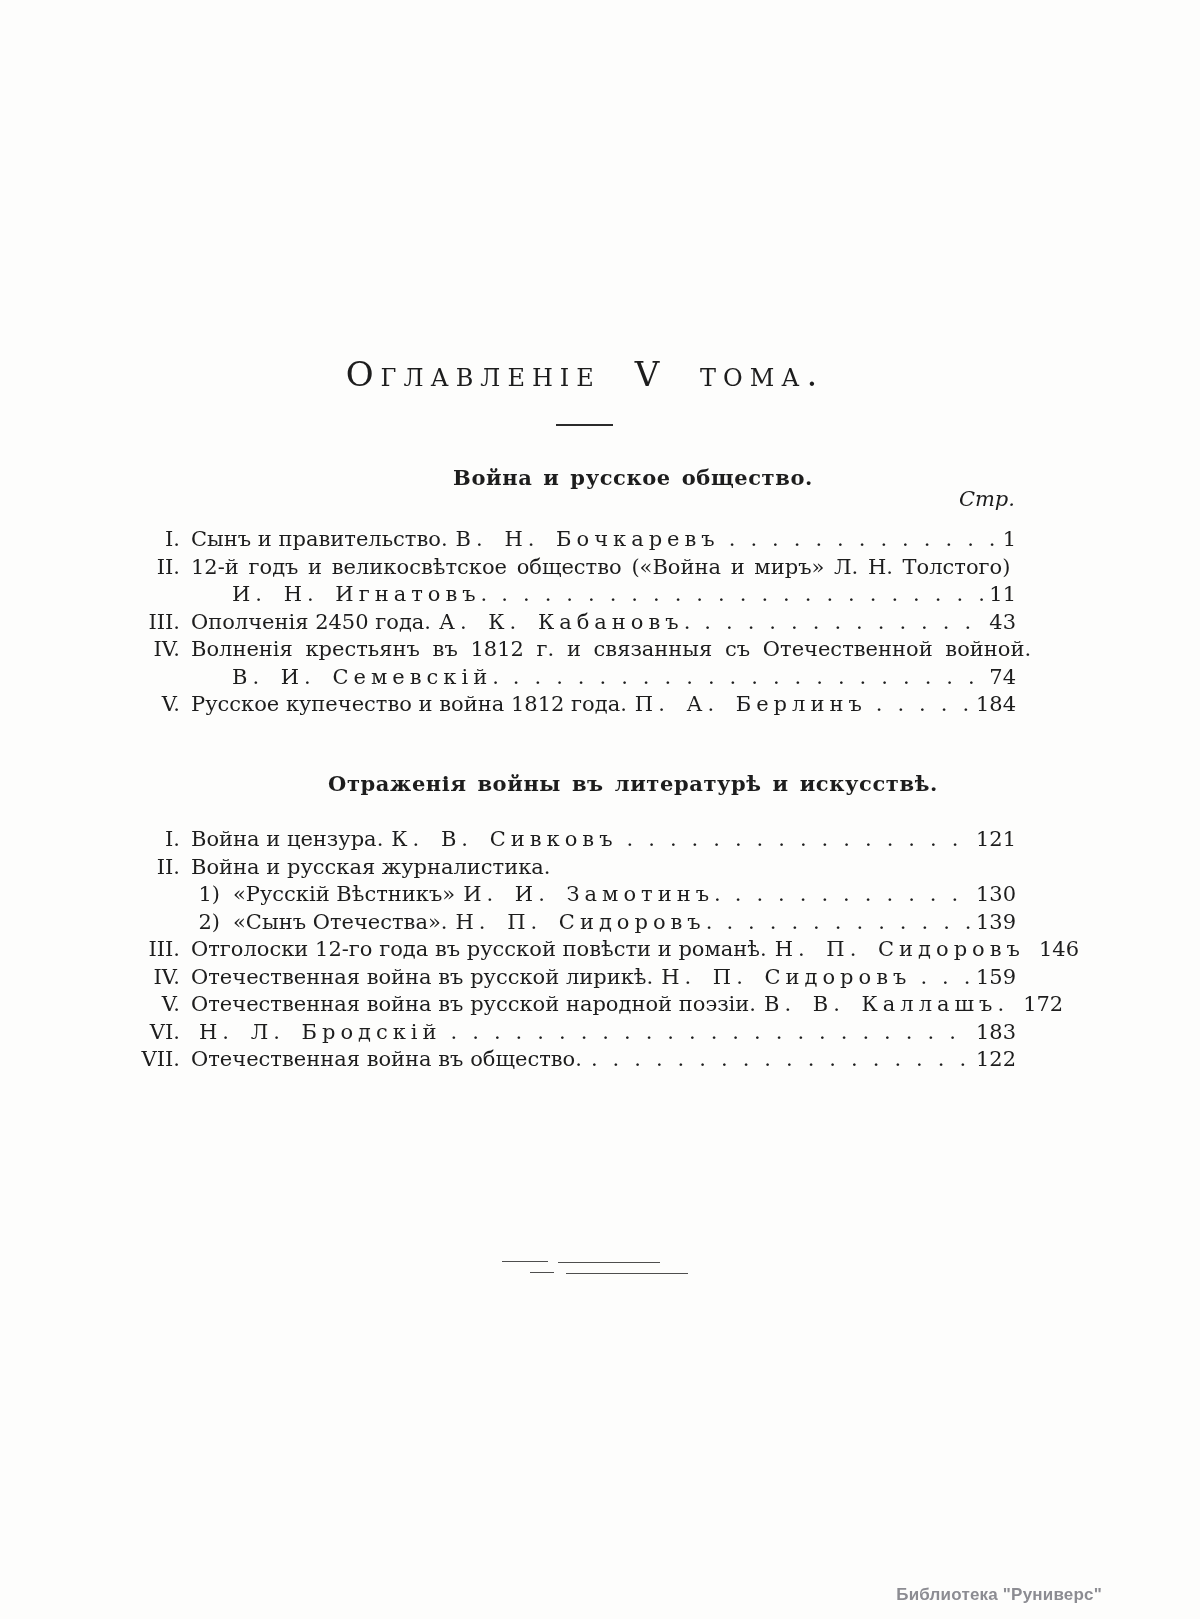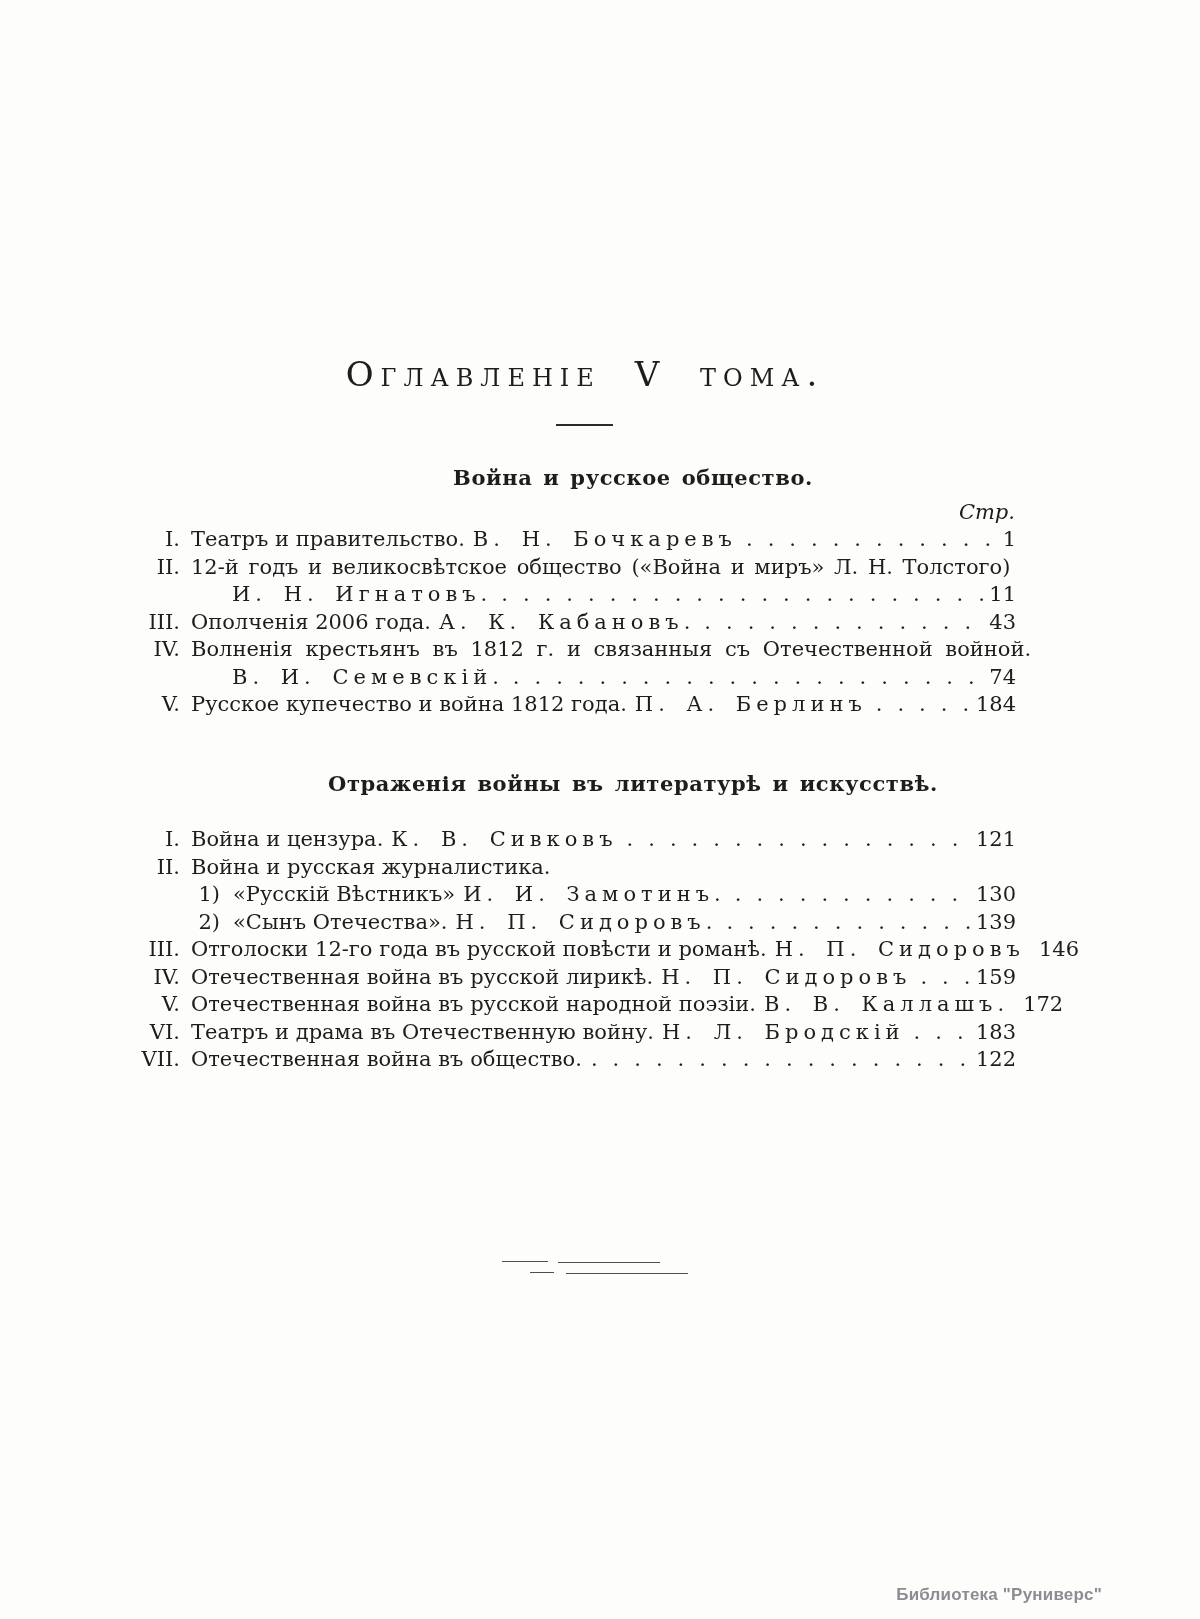--- a/index.html
+++ b/index.html
@@ -41,21 +41,21 @@
     letter-spacing: 0.6px;
     word-spacing: 3px;
     line-height: 1.2;
     white-space: nowrap;
     padding-left: 48px;
   }
   .heading-1 { top: 451px; }
   .heading-2 { top: 757px; }
   .page-col-label {
     position: absolute;
-    top: 486px; right: 185px;
+    top: 473px; right: 185px;
     font-style: italic;
     font-size: 21px;
   }
   .toc {
     position: absolute;
     left: 140px; width: 876px;
     font-size: 21px;
     line-height: 27.5px;
   }
   .toc-1 { top: 512px; }
@@ -121,41 +121,41 @@
   <div class="centered doc-title">Оглавленіе V тома.</div>
   <div class="title-rule"></div>
 
   <div class="centered section-heading heading-1">Война и русское общество.</div>
 
   <div class="page-col-label">Стр.</div>
 
   <div class="toc toc-1">
     <div class="row">
       <span class="num">I.</span>
-      <span class="pre">Театръ и правительство.</span>
+      <span class="pre">Сынъ и правительство.</span>
       <span class="sp">В. Н. Бочкаревъ</span>
       <span class="leader">............................................................</span>
       <span class="pg">1</span>
     </div>
     <div class="row nopage ws1">
       <span class="num">II.</span>
       <span class="pre">12-й годъ и великосвѣтское общество («Война и миръ» Л. Н. Толстого)</span>
       <span class="sp"></span>
 
     </div>
     <div class="row cont">
 
       <span class="pre"></span>
       <span class="sp">И. Н. Игнатовъ.</span>
       <span class="leader">............................................................</span>
       <span class="pg">11</span>
     </div>
     <div class="row">
       <span class="num">III.</span>
-      <span class="pre">Ополченія 2006 года.</span>
+      <span class="pre">Ополченія 2450 года.</span>
       <span class="sp">А. К. Кабановъ.</span>
       <span class="leader">............................................................</span>
       <span class="pg">43</span>
     </div>
     <div class="row nopage ws2">
       <span class="num">IV.</span>
       <span class="pre">Волненія крестьянъ въ 1812 г. и связанныя съ Отечественной войной.</span>
       <span class="sp"></span>
 
     </div>
@@ -221,21 +221,20 @@
     </div>
     <div class="row">
       <span class="num">V.</span>
       <span class="pre">Отечественная война въ русской народной поэзіи.</span>
       <span class="sp">В. В. Каллашъ.</span>
       <span class="leader">............................................................</span>
       <span class="pg">172</span>
     </div>
     <div class="row">
       <span class="num">VI.</span>
-      <span class="pre">Театръ и драма въ Отечественную войну.</span>
       <span class="sp">Н. Л. Бродскій</span>
       <span class="leader">............................................................</span>
       <span class="pg">183</span>
     </div>
     <div class="row">
       <span class="num">VII.</span>
       <span class="pre">Отечественная война въ общество.</span>
       <span class="leader">............................................................</span>
       <span class="pg">122</span>
     </div>

